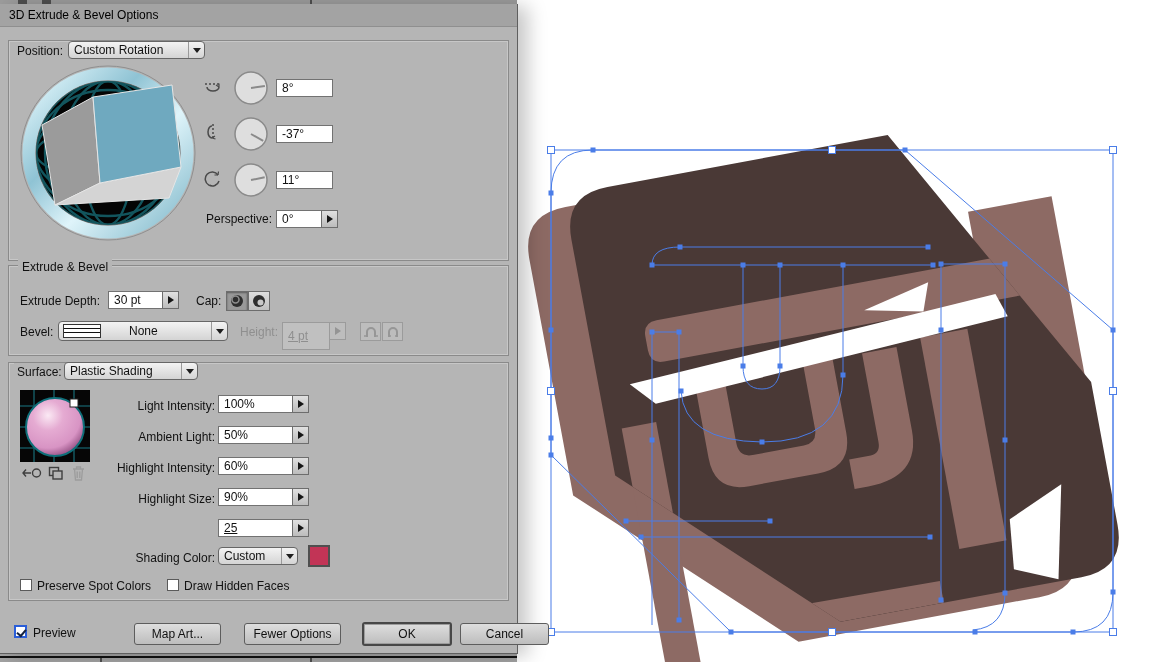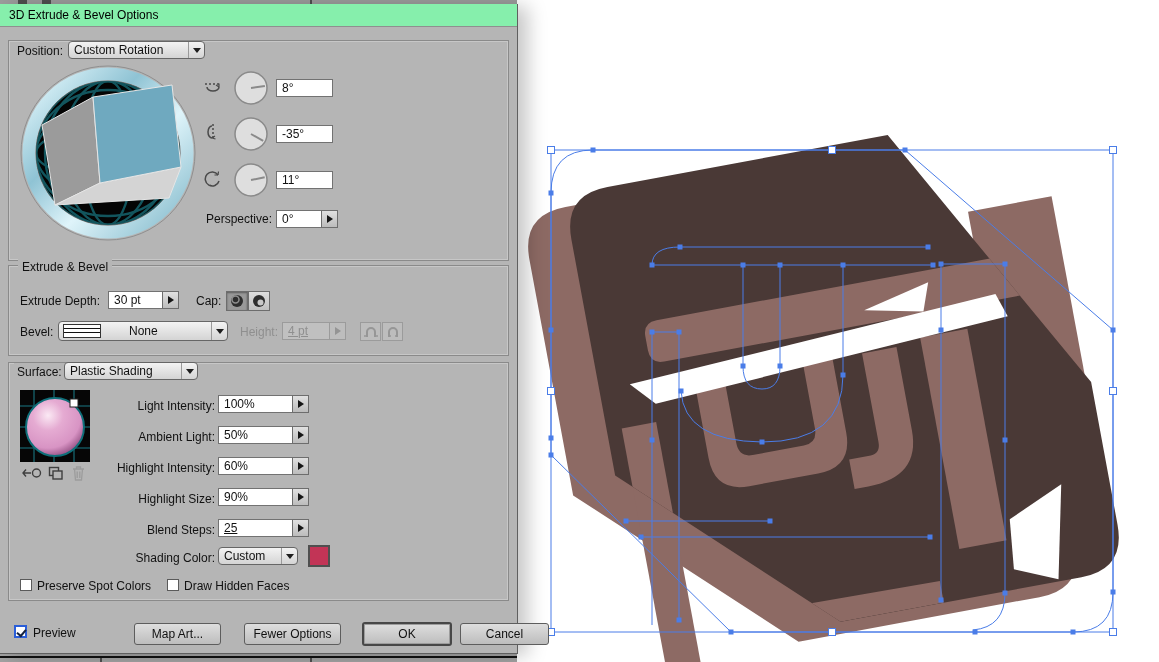--- a/index.html
+++ b/index.html
@@ -4,21 +4,21 @@
 <style>
   html,body{margin:0;padding:0;background:#fff;}
   #app{position:relative;width:1159px;height:662px;overflow:hidden;
        font-family:"Liberation Sans","DejaVu Sans",sans-serif;font-size:12px;color:#111;
        -webkit-font-smoothing:antialiased;}
   .abs{position:absolute;}
   
   .dialog{left:0;top:4px;width:517px;height:649px;background:var(--dialog_bg);
           border-right:1px solid #5f5f5f;border-bottom:1px solid #5f5f5f;
           box-shadow:10px 2px 18px rgba(0,0,0,.22);}
-  .titlebar{left:0;top:0;width:100%;height:23px;background:#86efac;border-bottom:1px solid #8f8f8f;
+  .titlebar{left:0;top:0;width:100%;height:23px;background:#a3a3a3;border-bottom:1px solid #8f8f8f;
             line-height:23px;padding-left:9px;box-sizing:border-box;color:#000;}
   .group{border:1px solid #8a8a8a;box-shadow:inset 0 0 0 1px rgba(255,255,255,.25);}
   .legend{background:var(--dialog_bg);padding:0 4px;line-height:14px;white-space:nowrap;}
   .lbl{white-space:nowrap;line-height:18px;}
   .lbl.r{text-align:right;}
   .dis{color:#8f8f8f;}
   .num{background:#fff;border:1px solid #727272;box-sizing:border-box;
        display:flex;align-items:center;padding-left:5px;line-height:16px;}
   .num.dis{background:#c0c0c0;border-color:#9b9b9b;}
   .dd{background:linear-gradient(#f3f3f3,#d4d4d4);border:1px solid #666;border-radius:4px;
@@ -232,21 +232,21 @@
       <g stroke="#4a4a4a" stroke-width="1.5" fill="none">
         <path d="M8,3 A4,6 0 1 0 8,15"></path>
           <path d="M5,1 V17" stroke-dasharray="2,2" transform="translate(4,0)"></path>
         <path d="M8,15 l3,-2 M8,15 l3.5,1" stroke-width="1.2"></path>
       </g>
     </svg>
     <svg class="abs" style="left:233px;top:112px;" width="36" height="36">
       <circle cx="18" cy="18" r="16" fill="#dedede" stroke="#8a8a8a" stroke-width="1.5"></circle>
       <line x1="18" y1="18" x2="30.2" y2="24.8" stroke="#8a8a8a" stroke-width="2"></line>
     </svg>
-    <div class="abs num" style="left:276px;top:121px;width:57px;height:18px;">-35°</div>
+    <div class="abs num" style="left:276px;top:121px;width:57px;height:18px;">-37°</div>
 
     <svg class="abs" style="left:204px;top:165px;" width="18" height="18">
       <g stroke="#4a4a4a" stroke-width="1.5" fill="none">
         <path d="M14,6 A7,7 0 1 0 15,12"></path>
         <path d="M14,6 l-3.5,0 M14,6 l0.5,-3.5" stroke-width="1.2"></path>
         <path d="M6,16 A7,7 0 0 0 12,16" stroke-dasharray="2,2" stroke-width="1"></path>
       </g>
     </svg>
     <svg class="abs" style="left:233px;top:158px;" width="36" height="36">
       <circle cx="18" cy="18" r="16" fill="#dedede" stroke="#8a8a8a" stroke-width="1.5"></circle>
@@ -289,21 +289,21 @@
         <rect x="0.5" y="0.5" width="37" height="13" fill="#fff" stroke="#333"></rect>
         <line x1="1" y1="4.5" x2="37" y2="4.5" stroke="#111"></line>
         <line x1="1" y1="8.5" x2="37" y2="8.5" stroke="#111"></line>
       </svg>
       <div class="txt" style="padding-left:28px;">None</div>
       <div class="arr">
           <div class="tri-d"></div>
         </div>
     </div>
     <div class="abs lbl dis" style="left:240px;top:319px;">Height:</div>
-    <div class="abs num dis" style="left:282px;top:318px;width:48px;height:18px;color:#8f8f8f;text-decoration:underline;">4 pt</div>
+    <div class="abs num dis" style="left:282px;top:318px;width:48px;height:28px;color:#8f8f8f;text-decoration:underline;">4 pt</div>
     <div class="abs spin dis" style="left:329px;top:318px;width:17px;height:18px;">
         <div class="tri-r"></div>
       </div>
     <div class="abs spin dis" style="left:360px;top:318px;width:21px;height:19px;">
       <svg width="16" height="13">
         <path d="M4,12 V7 A4,4 0 0 1 12,7 V12" fill="none" stroke="#969696" stroke-width="2"></path>
         <path d="M1,11 l3,0 M12,11 l3,0" stroke="#969696" stroke-width="1.5"></path>
       </svg>
     </div>
     <div class="abs spin dis" style="left:382px;top:318px;width:21px;height:19px;">
@@ -376,21 +376,20 @@
     <div class="abs spin" style="left:292px;top:453px;width:17px;height:18px;">
         <div class="tri-r"></div>
       </div>
 
     <div class="abs lbl r" style="left:20px;top:486px;width:195px;">Highlight Size:</div>
     <div class="abs num" style="left:218px;top:484px;width:75px;height:18px;">90%</div>
     <div class="abs spin" style="left:292px;top:484px;width:17px;height:18px;">
         <div class="tri-r"></div>
       </div>
 
-    <div class="abs lbl r" style="left:20px;top:517px;width:195px;">Blend Steps:</div>
     <div class="abs num" style="left:218px;top:515px;width:75px;height:18px;text-decoration:underline;">25</div>
     <div class="abs spin" style="left:292px;top:515px;width:17px;height:18px;">
         <div class="tri-r"></div>
       </div>
 
     <div class="abs lbl r" style="left:20px;top:545px;width:195px;">Shading Color:</div>
     <div class="abs dd" style="left:218px;top:543px;width:80px;height:18px;">
       <div class="txt">Custom</div>
       <div class="arr">
           <div class="tri-d"></div>

